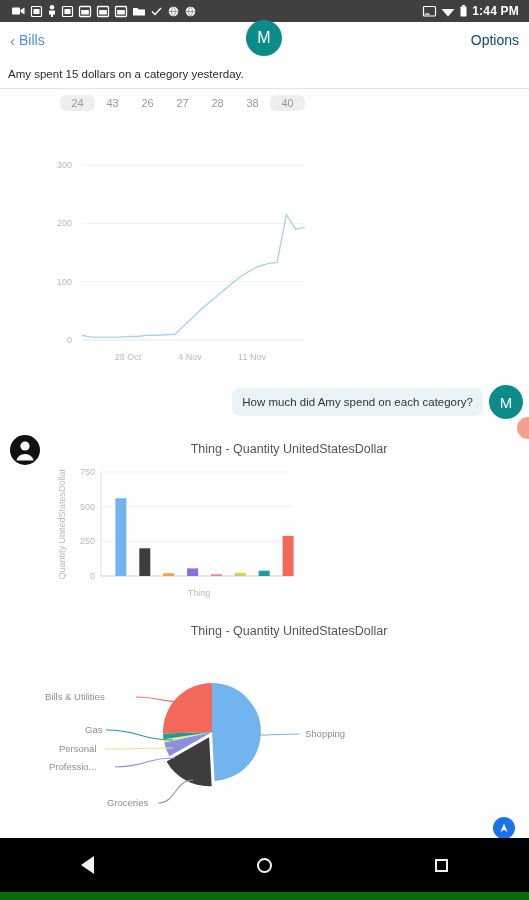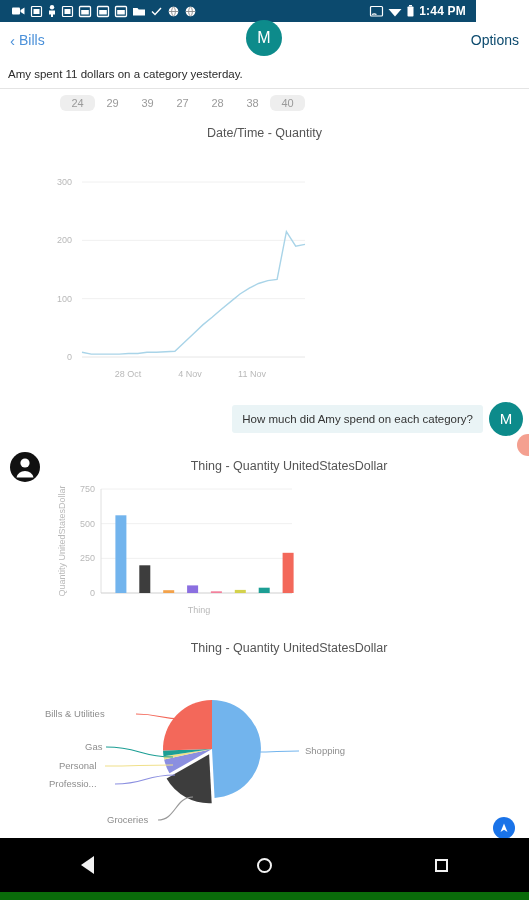--- a/index.html
+++ b/index.html
@@ -6,22 +6,22 @@
   html, body {
     width: 529px; height: 900px;
     background: #ffffff;
     font-family: "Liberation Sans", sans-serif;
     overflow: hidden;
   }
   #app { position: relative; width: 529px; height: 900px; background:#fff; }
 
   
   .statusbar {
-    position:absolute; top:0; left:0; width:476px; height:22px;
-    background:#0c4a6e; display:flex; align-items:center;
+    position:absolute; top:0; left:0; width:529px; height:22px;
+    background:#404040; display:flex; align-items:center;
     padding:0 6px; color:#ffffff;
   }
   .sb-left { display:flex; align-items:center; gap:6px; margin-left:6px;}
   .sb-right { margin-left:auto; display:flex; align-items:center; gap:5px; margin-right:4px;}
   .sb-icon { display:inline-block; }
   .sb-time { font-size:12px; font-weight:bold; letter-spacing:.2px; color:#fff;}
 
   
   .appbar {
     position:absolute; top:22px; left:0; width:529px; height:36px;
@@ -60,21 +60,21 @@
   }
   .linechart-wrap { position:relative; height:250px; }
   svg { display:block; overflow:visible; }
   .axlabel { font-size:9px; fill:#b9b9b9; font-family:"Liberation Sans",sans-serif;}
   .gridline { stroke:#f0f0f0; stroke-width:1; }
 
   
   .bubble-row { display:flex; align-items:center; justify-content:flex-end; padding:10px 0 6px 0; position:relative;}
   .bubble {
     background:#eaf4f6; color:#333; font-size:11.5px;
-    padding:8px 10px; border-radius:3px; margin-right:6px; max-width:300px;
+    padding:8px 10px; border-radius:8px; margin-right:6px; max-width:300px;
   }
   .avatar-sm {
     width:34px; height:34px; border-radius:50%; background:#0d8b8b;
     color:#fff; font-size:15px; display:flex; align-items:center; justify-content:center;
     margin-right:6px;
   }
   .peek-circle{
     position:absolute; right:-10px; top:42px; width:22px; height:22px;
     border-radius:50%; background:#f4a090;
   }
@@ -180,36 +180,35 @@
     <div class="back-btn">
       <span class="back-chev">‹</span>
       <span>Bills</span>
     </div>
     <div class="options-btn">Options</div>
   </div>
   <div class="avatar-top">M</div>
 
   <div class="convo">
 
-    <div class="msg-text">Amy spent 11 dollars on a category yesterday.</div>
+    <div class="msg-text">Amy spent 15 dollars on a category yesterday.</div>
     <div class="divider"></div>
 
     <div class="datestrip">
       <div class="date-cell hl">24</div>
-      <div class="date-cell">29</div>
-      <div class="date-cell">39</div>
+      <div class="date-cell">43</div>
+      <div class="date-cell">26</div>
       <div class="date-cell">27</div>
       <div class="date-cell">28</div>
       <div class="date-cell">38</div>
       <div class="date-cell hl">40</div>
     </div>
 
     <div class="card">
       <div class="chart-title">
-        <div>Date/Time - Quantity</div>
       </div>
       <div class="linechart-wrap">
         <svg width="529" height="250" viewBox="0 0 529 250">
           <g id="line-grid">
               <line x1="82" y1="156.66666666666669" x2="305" y2="156.66666666666669" class="gridline"></line>
               <line x1="82" y1="98.33333333333334" x2="305" y2="98.33333333333334" class="gridline"></line>
               <line x1="82" y1="40" x2="305" y2="40" class="gridline"></line>
             </g>
           <g id="line-yticks">
               <text x="72" y="218" text-anchor="end" class="axlabel">0</text>

